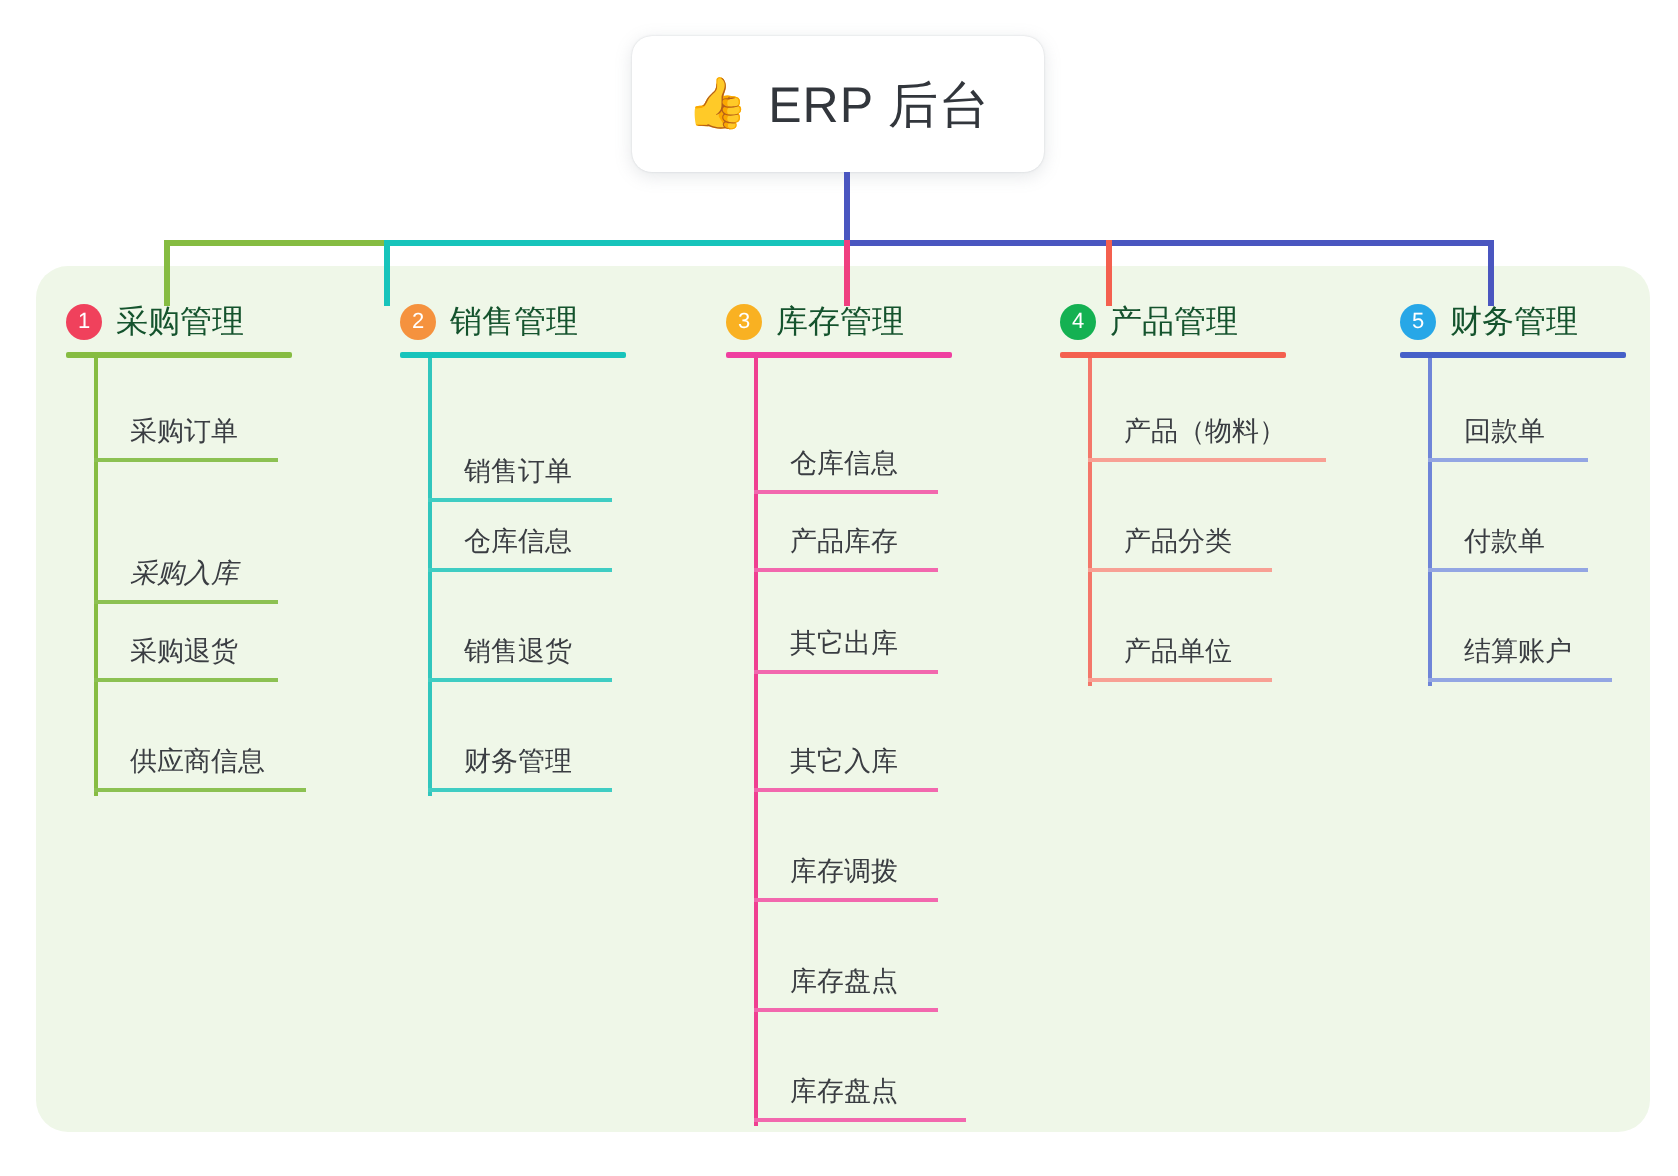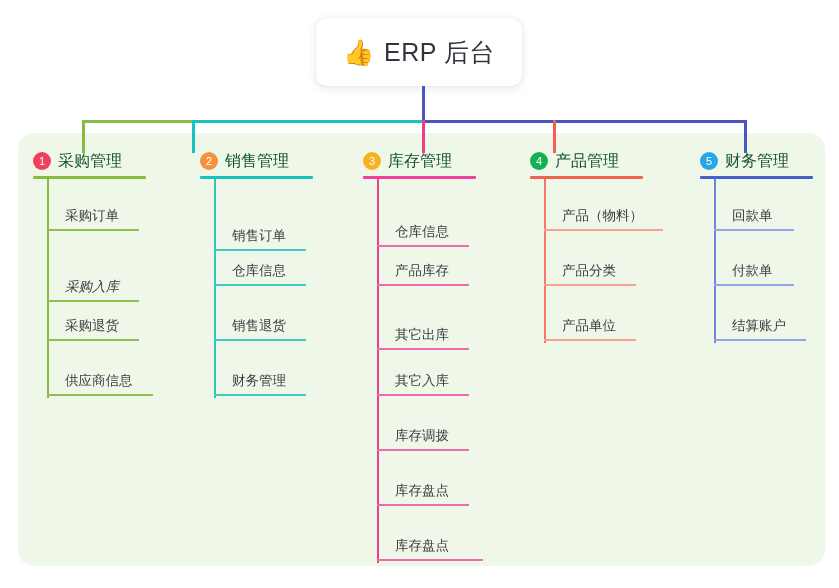--- a/index.html
+++ b/index.html
@@ -144,21 +144,21 @@
     <div class="spine" style="height:384px;background:#ef3f90;"></div>
 
     <div class="leaf" style="top:33px;width:103px;height:68px;">
       <span class="leaf-label">仓库信息</span>
       <span class="leaf-rule" style="width:92px;background:#f268ae;"></span>
     </div>
     <div class="leaf" style="top:88px;width:103px;height:52px;">
       <span class="leaf-label">产品库存</span>
       <span class="leaf-rule" style="width:92px;background:#f268ae;"></span>
     </div>
-    <div class="leaf" style="top:152px;width:103px;height:52px;">
+    <div class="leaf" style="top:139px;width:103px;height:52px;">
       <span class="leaf-label">其它出库</span>
       <span class="leaf-rule" style="width:92px;background:#f268ae;"></span>
     </div>
     <div class="leaf" style="top:198px;width:103px;height:52px;text-align:center;">
       <span class="leaf-label">其它入库</span>
       <span class="leaf-rule" style="width:92px;background:#f268ae;"></span>
     </div>
     <div class="leaf" style="top:253px;width:103px;height:52px;">
       <span class="leaf-label">库存调拨</span>
       <span class="leaf-rule" style="width:92px;background:#f268ae;"></span>

